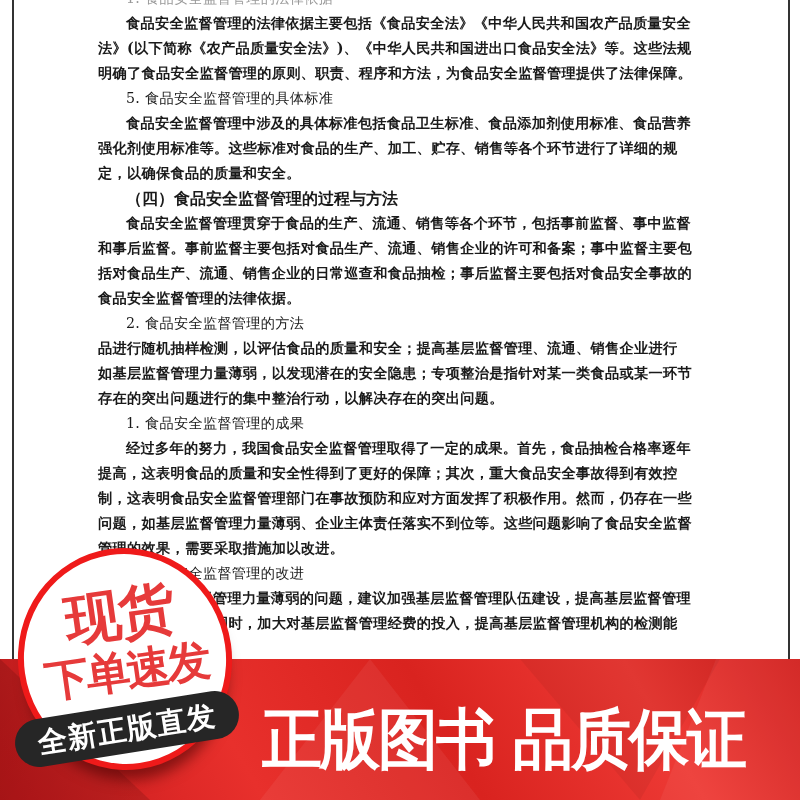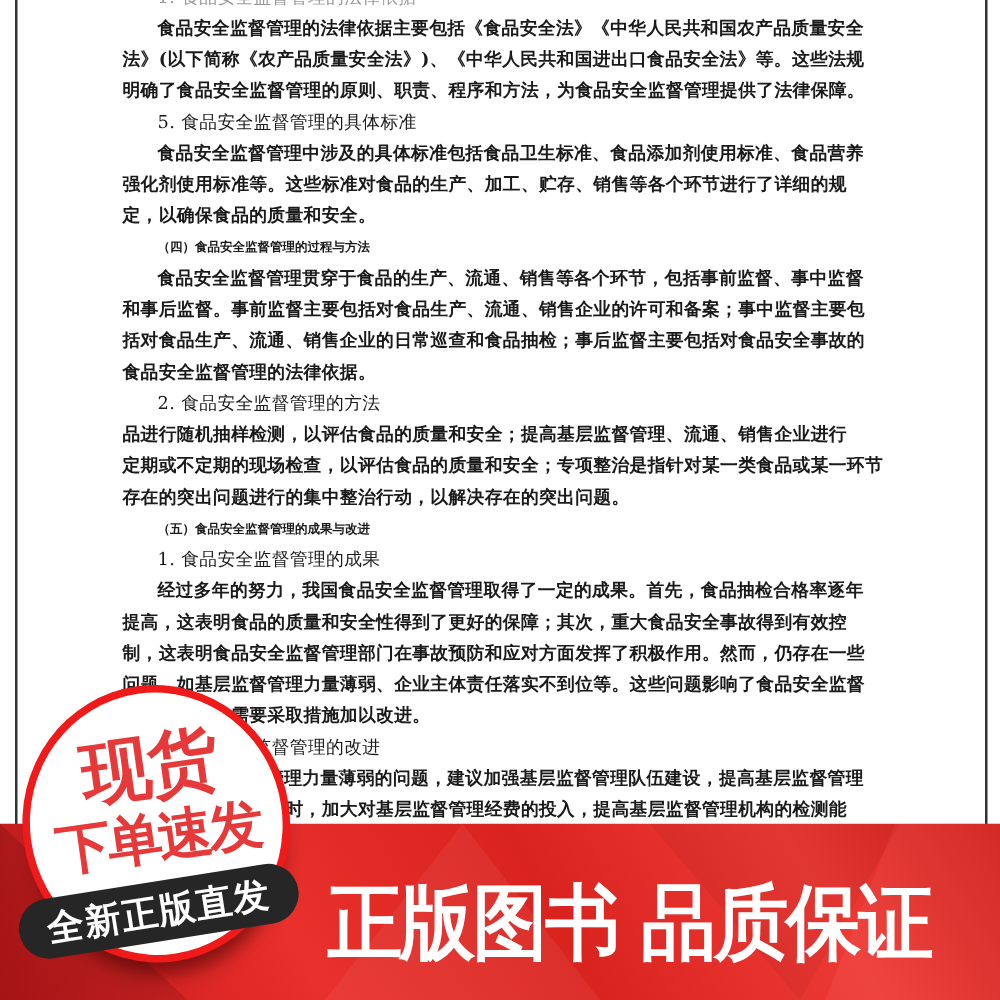--- a/index.html
+++ b/index.html
@@ -18,21 +18,21 @@
       color: #1a1a1a; font-size: 14.2px; letter-spacing: 0.3px;
     }
     .line {
       height: 25px; line-height: 25px; white-space: nowrap; overflow: visible;
       font-weight: bold;
     }
     .indent { padding-left: 28px; }
     .sub { padding-left: 28px; font-weight: normal; }
     .sec {
       padding-left: 28px; font-family: "DejaVu Sans", "Liberation Sans", sans-serif;
-      font-weight: bold; font-size: 10px; letter-spacing: 0;
+      font-weight: bold; font-size: 16px; letter-spacing: 0;
     }
     .cut { color: #555; opacity: 0.6; }
 
     .banner {
       position: absolute; left: 0; top: 659px; width: 800px; height: 141px;
       background:
         linear-gradient(120deg, rgba(0,0,0,0.08) 0%, rgba(0,0,0,0) 30%),
         linear-gradient(60deg, #c9181b 0%, #e8302c 30%, #d9231f 55%, #ee3a35 80%, #d11f1d 100%);
       overflow: hidden;
     }
@@ -87,23 +87,22 @@
       <div class="line indent">食品安全监督管理中涉及的具体标准包括食品卫生标准、食品添加剂使用标准、食品营养</div>
       <div class="line">强化剂使用标准等。这些标准对食品的生产、加工、贮存、销售等各个环节进行了详细的规</div>
       <div class="line">定，以确保食品的质量和安全。</div>
       <div class="line sec">（四）食品安全监督管理的过程与方法</div>
       <div class="line indent">食品安全监督管理贯穿于食品的生产、流通、销售等各个环节，包括事前监督、事中监督</div>
       <div class="line">和事后监督。事前监督主要包括对食品生产、流通、销售企业的许可和备案；事中监督主要包</div>
       <div class="line">括对食品生产、流通、销售企业的日常巡查和食品抽检；事后监督主要包括对食品安全事故的</div>
       <div class="line">食品安全监督管理的法律依据。</div>
       <div class="line sub">2. 食品安全监督管理的方法</div>
       <div class="line">品进行随机抽样检测，以评估食品的质量和安全；提高基层监督管理、流通、销售企业进行</div>
-      <div class="line">定期或不定期的现场检查，以评估食品的质量和安全；专项整治是指针对某一类食品或某一环节</div>
+      <div class="line">如基层监督管理力量薄弱，以发现潜在的安全隐患；专项整治是指针对某一类食品或某一环节</div>
       <div class="line">存在的突出问题进行的集中整治行动，以解决存在的突出问题。</div>
-      <div class="line sec">（五）食品安全监督管理的成果与改进</div>
       <div class="line sub">1. 食品安全监督管理的成果</div>
       <div class="line indent">经过多年的努力，我国食品安全监督管理取得了一定的成果。首先，食品抽检合格率逐年</div>
       <div class="line">提高，这表明食品的质量和安全性得到了更好的保障；其次，重大食品安全事故得到有效控</div>
       <div class="line">制，这表明食品安全监督管理部门在事故预防和应对方面发挥了积极作用。然而，仍存在一些</div>
       <div class="line">问题，如基层监督管理力量薄弱、企业主体责任落实不到位等。这些问题影响了食品安全监督</div>
       <div class="line">管理的效果，需要采取措施加以改进。</div>
       <div class="line sub">2. 食品安全监督管理的改进</div>
       <div class="line indent">针对基层监督管理力量薄弱的问题，建议加强基层监督管理队伍建设，提高基层监督管理</div>
       <div class="line">人员的业务素质；同时，加大对基层监督管理经费的投入，提高基层监督管理机构的检测能</div>
     </div>

